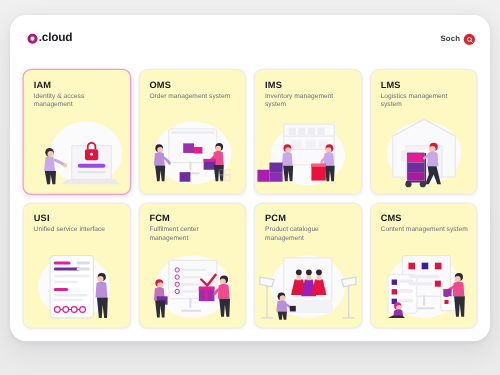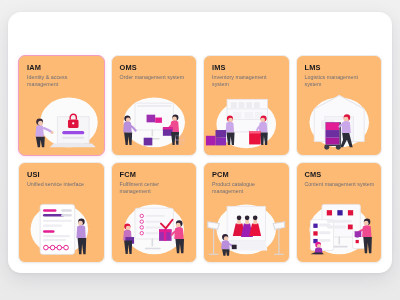--- a/index.html
+++ b/index.html
@@ -61,21 +61,21 @@
     position: absolute;
     left: 10px; top: 43px;
     width: 364px;
     display: grid;
     grid-template-columns: repeat(4, 1fr);
     grid-template-rows: 101px 101px;
     gap: 6px 6px;
   }
   .card {
     position: relative;
-    background: #fdba74;
+    background: #fef9c3;
     border: .8px solid #ececed;
     border-radius: 7px;
     overflow: hidden;
     box-shadow: 0 1px 2px rgba(160,160,170,.10);
     padding-left: 44px;
   }
   .card.active {
     border: 1px solid #f09ec4;
     box-shadow: 0 1px 4px rgba(224,100,170,.18);
   }
@@ -94,20 +94,35 @@
     width: 100%; height: 70px;
   }
   .illus svg { display: block; width: 100%; height: 100%; }
 </style>
 </head>
 <body>
 
 <div class="page">
   <div class="window">
 
+    <div class="header">
+      <div class="logo">
+        <span class="logo-ring"></span>
+        <span class="logo-text">.cloud</span>
+      </div>
+      <div class="search-wrap">
+        <span class="search-label">Soch</span>
+        <span class="search-badge">
+          <svg width="6" height="6" viewBox="0 0 10 10" aria-hidden="true">
+            <circle cx="4.2" cy="4.2" r="2.6" fill="none" stroke="#fff" stroke-width="1.2"></circle>
+            <line x1="6.2" y1="6.2" x2="8.4" y2="8.4" stroke="#fff" stroke-width="1.3" stroke-linecap="round"></line>
+          </svg>
+        </span>
+      </div>
+    </div>
 
     <div class="grid">
 
       <div class="card active">
         <div class="card-title">IAM</div>
         <div class="card-sub">Identity &amp; access management</div>
         <div class="illus">
           <svg viewBox="0 0 88 70" preserveAspectRatio="xMidYMax meet">
             <ellipse cx="52" cy="36" rx="30" ry="26" fill="#fbfbfc"></ellipse>
             <path d="M36 58 L76 58 L80 62 L32 62 Z" fill="#e9e9ee"></path>

